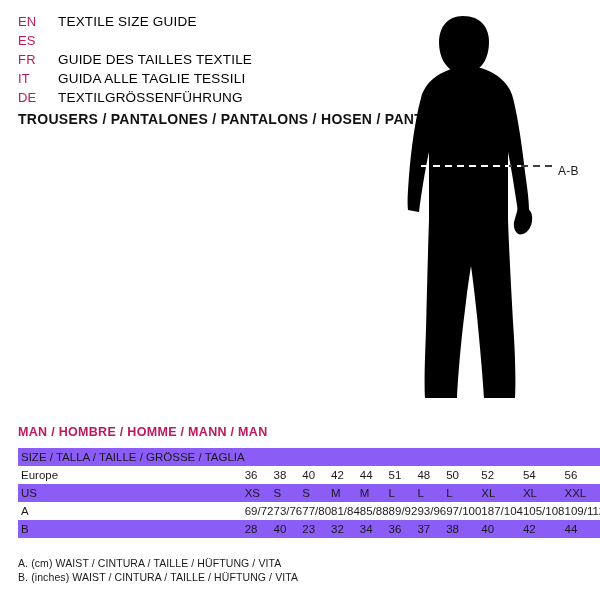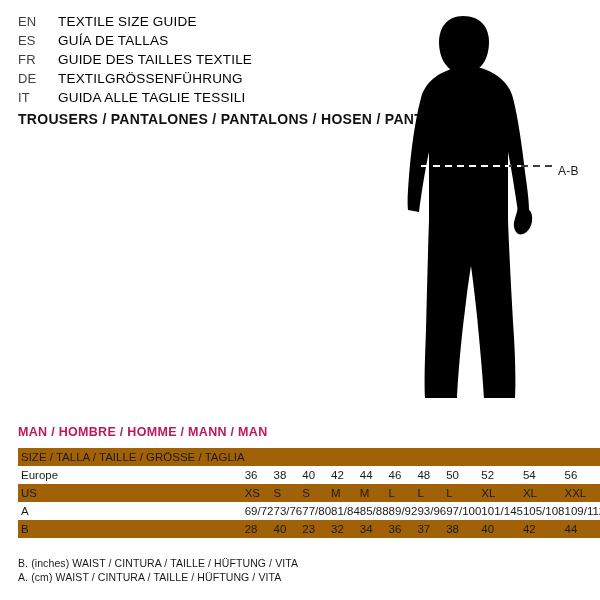--- a/index.html
+++ b/index.html
@@ -30,21 +30,21 @@
   }
   .lang-row {
     display: flex;
     align-items: baseline;
     height: 19px;
   }
   .lang-code {
     width: 40px;
     font-size: 13px;
     letter-spacing: 0.2px;
-    color: #404040;
+    color: #be185d;
   }
   .lang-text {
     font-size: 13.5px;
     letter-spacing: 0.2px;
     color: #000000;
   }
 
   
   .garment-title {
     position: absolute;
@@ -98,21 +98,21 @@
   }
   table.size-table td,
   table.size-table th {
     text-align: left;
     padding: 0;
     height: 18px;
     font-weight: normal;
     white-space: nowrap;
   }
   table.size-table tr.shaded td {
-    background: #a16207;
+    background: #8b5cf6;
   }
   table.size-table td.lbl {
     width: 88px;
     padding-left: 3px;
   }
   table.size-table td.val {
     width: 53px;
   }
 
   
@@ -133,33 +133,32 @@
 
 <div class="page">
 
   <div class="lang-block">
     <div class="lang-row">
       <span class="lang-code">EN</span>
       <span class="lang-text">TEXTILE SIZE GUIDE</span>
     </div>
     <div class="lang-row">
       <span class="lang-code">ES</span>
-      <span class="lang-text">GUÍA DE TALLAS</span>
     </div>
     <div class="lang-row">
       <span class="lang-code">FR</span>
       <span class="lang-text">GUIDE DES TAILLES TEXTILE</span>
     </div>
     <div class="lang-row">
+      <span class="lang-code">IT</span>
+      <span class="lang-text">GUIDA ALLE TAGLIE TESSILI</span>
+    </div>
+    <div class="lang-row">
       <span class="lang-code">DE</span>
       <span class="lang-text">TEXTILGRÖSSENFÜHRUNG</span>
-    </div>
-    <div class="lang-row">
-      <span class="lang-code">IT</span>
-      <span class="lang-text">GUIDA ALLE TAGLIE TESSILI</span>
     </div>
   </div>
 
   <div class="garment-title">TROUSERS / PANTALONES / PANTALONS / HOSEN / PANTALONI</div>
 
   <div class="figure-wrap">
     <svg width="205" height="400" viewBox="0 0 205 400">
 
       <path d="M68 6 C52 6 44 18 44 32 C44 44 48 54 56 60 L82 60 C90 54 94 44 94 32 C94 18 86 6 68 6 Z" fill="#000000"></path>
 
@@ -214,21 +213,21 @@
         <td class="val"></td>
         <td class="val"></td>
       </tr>
       <tr>
         <td class="lbl">Europe</td>
         <td class="val">36</td>
         <td class="val">38</td>
         <td class="val">40</td>
         <td class="val">42</td>
         <td class="val">44</td>
-        <td class="val">46</td>
+        <td class="val">51</td>
         <td class="val">48</td>
         <td class="val">50</td>
         <td class="val">52</td>
         <td class="val">54</td>
         <td class="val">56</td>
       </tr>
       <tr class="shaded">
         <td class="lbl">US</td>
         <td class="val">XS</td>
         <td class="val">S</td>
@@ -245,21 +244,21 @@
       <tr>
         <td class="lbl">A</td>
         <td class="val">69/72</td>
         <td class="val">73/76</td>
         <td class="val">77/80</td>
         <td class="val">81/84</td>
         <td class="val">85/88</td>
         <td class="val">89/92</td>
         <td class="val">93/96</td>
         <td class="val">97/100</td>
-        <td class="val">101/145</td>
+        <td class="val">187/104</td>
         <td class="val">105/108</td>
         <td class="val">109/112</td>
       </tr>
       <tr class="shaded">
         <td class="lbl">B</td>
         <td class="val">28</td>
         <td class="val">40</td>
         <td class="val">23</td>
         <td class="val">32</td>
         <td class="val">34</td>
@@ -267,17 +266,17 @@
         <td class="val">37</td>
         <td class="val">38</td>
         <td class="val">40</td>
         <td class="val">42</td>
         <td class="val">44</td>
       </tr>
     </tbody>
   </table>
 
   <div class="footnotes">
+    <div>A. (cm) WAIST / CINTURA / TAILLE / HÜFTUNG / VITA</div>
     <div>B. (inches) WAIST / CINTURA / TAILLE / HÜFTUNG / VITA</div>
-    <div>A. (cm) WAIST / CINTURA / TAILLE / HÜFTUNG / VITA</div>
   </div>
 
 </div>
 
 </body></html>

